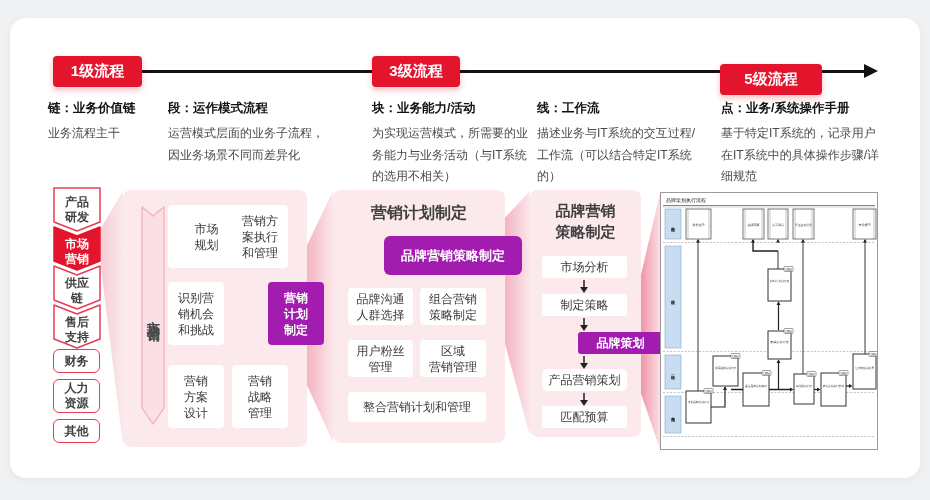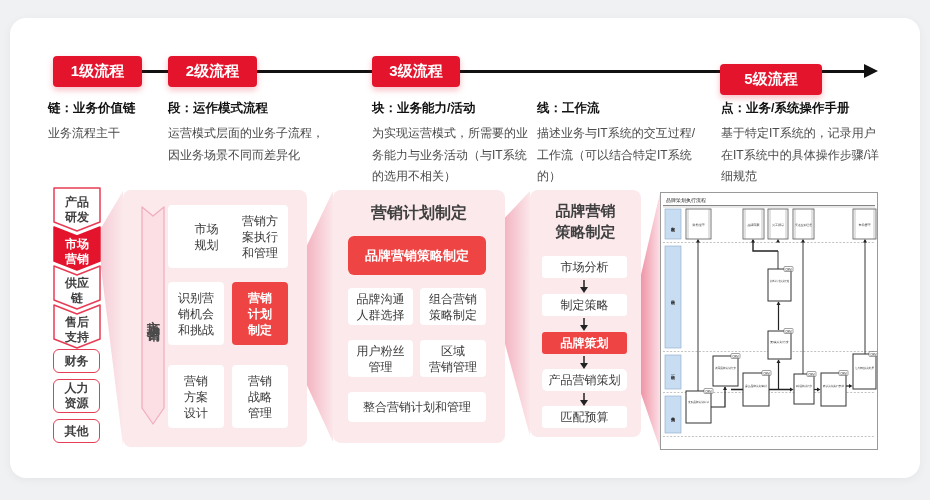--- a/index.html
+++ b/index.html
@@ -19,21 +19,21 @@
   .chev .lbl{position:absolute;left:0;top:0;width:48px;height:100%;display:flex;align-items:center;justify-content:center;text-align:center;font-size:12px;line-height:15px;font-weight:bold;color:#3f3f3f;}
   .chev .lbl span{display:inline-block;width:30px;}
   .chev.sel .lbl{color:#fff;}
   .round-item{position:absolute;left:53px;width:45px;border:1.5px solid #e73c54;border-radius:6px;background:#fff;display:flex;align-items:center;justify-content:center;text-align:center;font-size:12px;line-height:15px;font-weight:bold;color:#3f3f3f;z-index:4;}
   .round-item span{display:inline-block;width:30px;}
   
   .funnels{position:absolute;left:0;top:0;width:930px;height:500px;z-index:1;pointer-events:none;}
   
   .panel{position:absolute;background:#fbe9ec;border-radius:8px;z-index:2;}
   .pbox{position:absolute;background:#ffffff;border-radius:4px;display:flex;align-items:center;justify-content:center;text-align:center;font-size:12px;line-height:16px;color:#3a3a3a;white-space:pre-line;z-index:3;}
-  .pbox.red{background:#ef4444;color:#fff;font-weight:bold;}
+  .pbox.red{background:#a21caf;color:#fff;font-weight:bold;margin-left:36px;}
   .ptitle{position:absolute;text-align:center;font-weight:bold;color:#404040;white-space:pre-line;z-index:3;}
   .varrow-wrap{position:absolute;z-index:3;}
   .varrow-label{position:absolute;left:0;top:0;width:100%;height:100%;display:flex;align-items:center;justify-content:center;writing-mode:vertical-rl;letter-spacing:3px;font-size:13px;font-weight:bold;color:#4a4a4a;}
   .step-arrow{position:absolute;z-index:3;}
   
   .flowchart{position:absolute;left:660px;top:192px;width:218px;height:258px;background:#fff;border:1px solid #9a9a9a;box-sizing:border-box;z-index:3;}
   .flowchart svg{display:block;}
 </style>
 </head>
 <body>
@@ -61,23 +61,20 @@
     <polygon points="486,238 530,191 530,436 486,274" fill="url(#g2)"></polygon>
     <polygon points="627,335 660,193 660,449 627,353" fill="url(#g4)"></polygon>
   </svg>
 
   <div class="tl-line"></div>
   <div class="tl-arrowhead"></div>
 
   <div class="tl-box" style="left:53px;width:89px;">
       <span>1级流程</span>
     </div>
-  <div class="tl-box" style="left:168px;width:89px;">
-      <span>2级流程</span>
-    </div>
   <div class="tl-box" style="left:372px;width:88px;">
       <span>3级流程</span>
     </div>
   <div class="tl-box" style="left:720px;width:102px;margin-top:8px;">
       <span>5级流程</span>
     </div>
 
   <div class="tl-desc" style="left:48px;width:125px;">
     <div class="hd">链：业务价值链</div>
     <div class="bd">业务流程主干</div>

